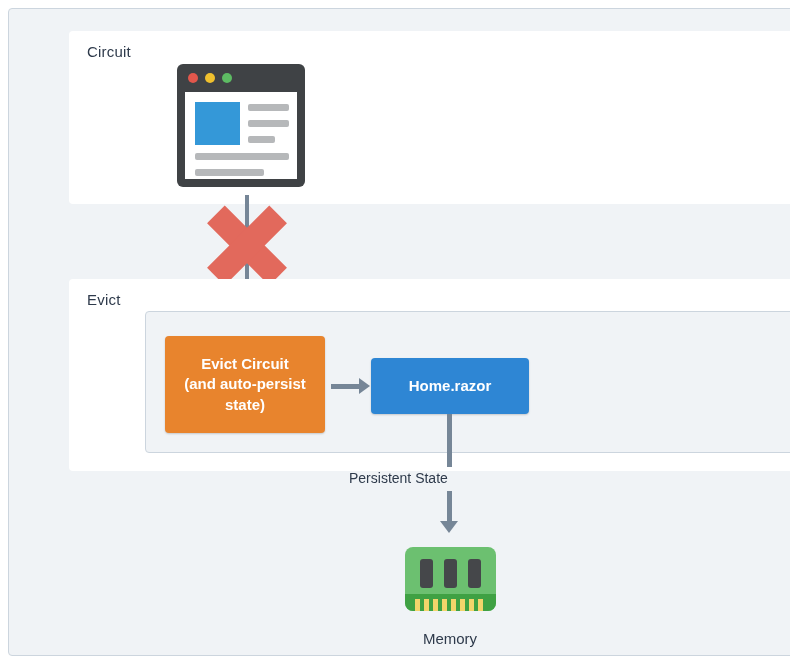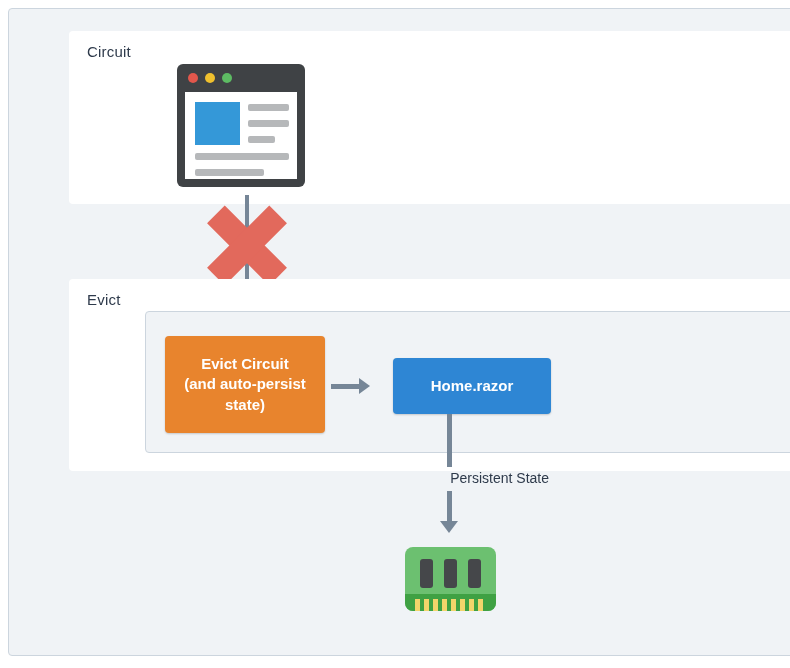--- a/index.html
+++ b/index.html
@@ -201,30 +201,29 @@
     font-size: 15px;
     padding: 7px 8px;
   }
   #node-home-razor {
     left: 362px;
     top: 349px;
     width: 158px;
     height: 56px;
     background: #2e86d4;
     font-size: 15px;
-    margin-left: 22px;
   }
 
   
   #label-persistent-state {
     position: absolute;
     left: 340px;
     top: 461px;
     width: 200px;
-    text-align: right;
+    text-align: left;
     font-size: 14px;
     color: #2e3a4b;
     white-space: nowrap;
   }
 
   
   #memory-node {
     position: absolute;
     left: 396px;
     top: 538px;
@@ -346,14 +345,15 @@
           <span class="mem-pin" style="left: 19px;"></span>
           <span class="mem-pin" style="left: 28px;"></span>
           <span class="mem-pin" style="left: 37px;"></span>
           <span class="mem-pin" style="left: 46px;"></span>
           <span class="mem-pin" style="left: 55px;"></span>
           <span class="mem-pin" style="left: 64px;"></span>
           <span class="mem-pin" style="left: 73px;"></span>
         </div>
     </div>
   </div>
+  <div id="label-memory">Memory</div>
 
 </div>
 
 </body></html>

